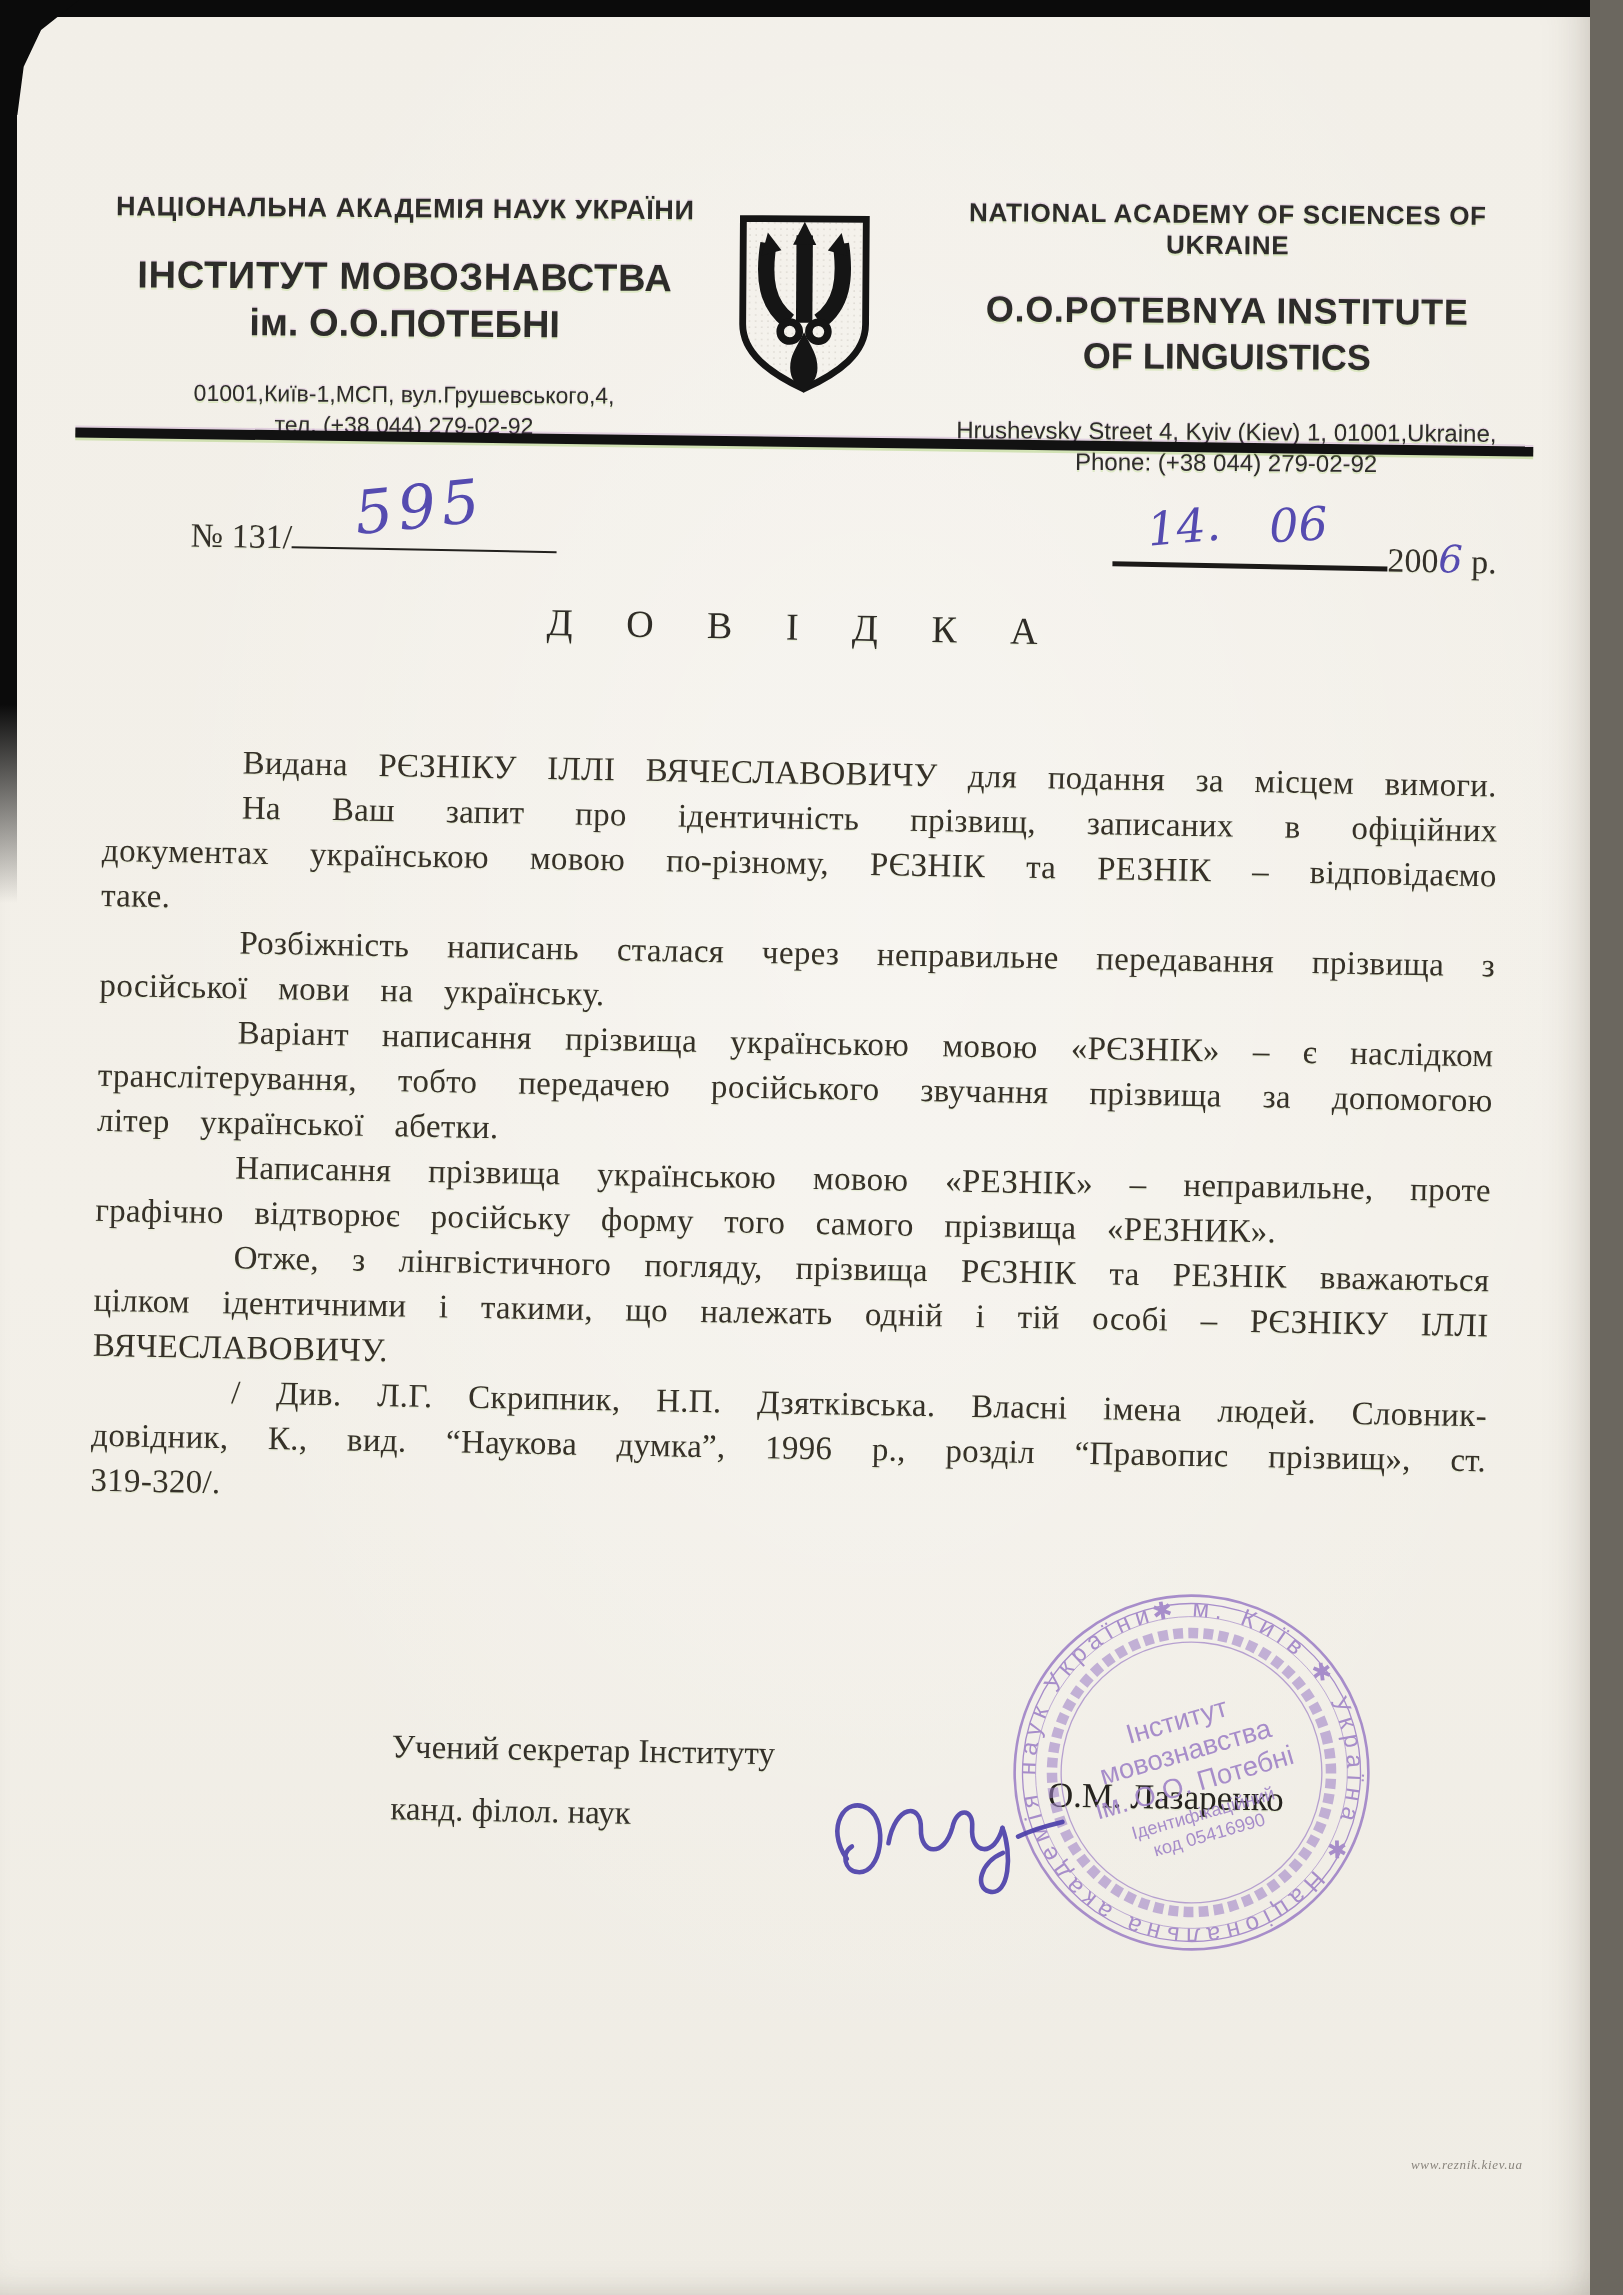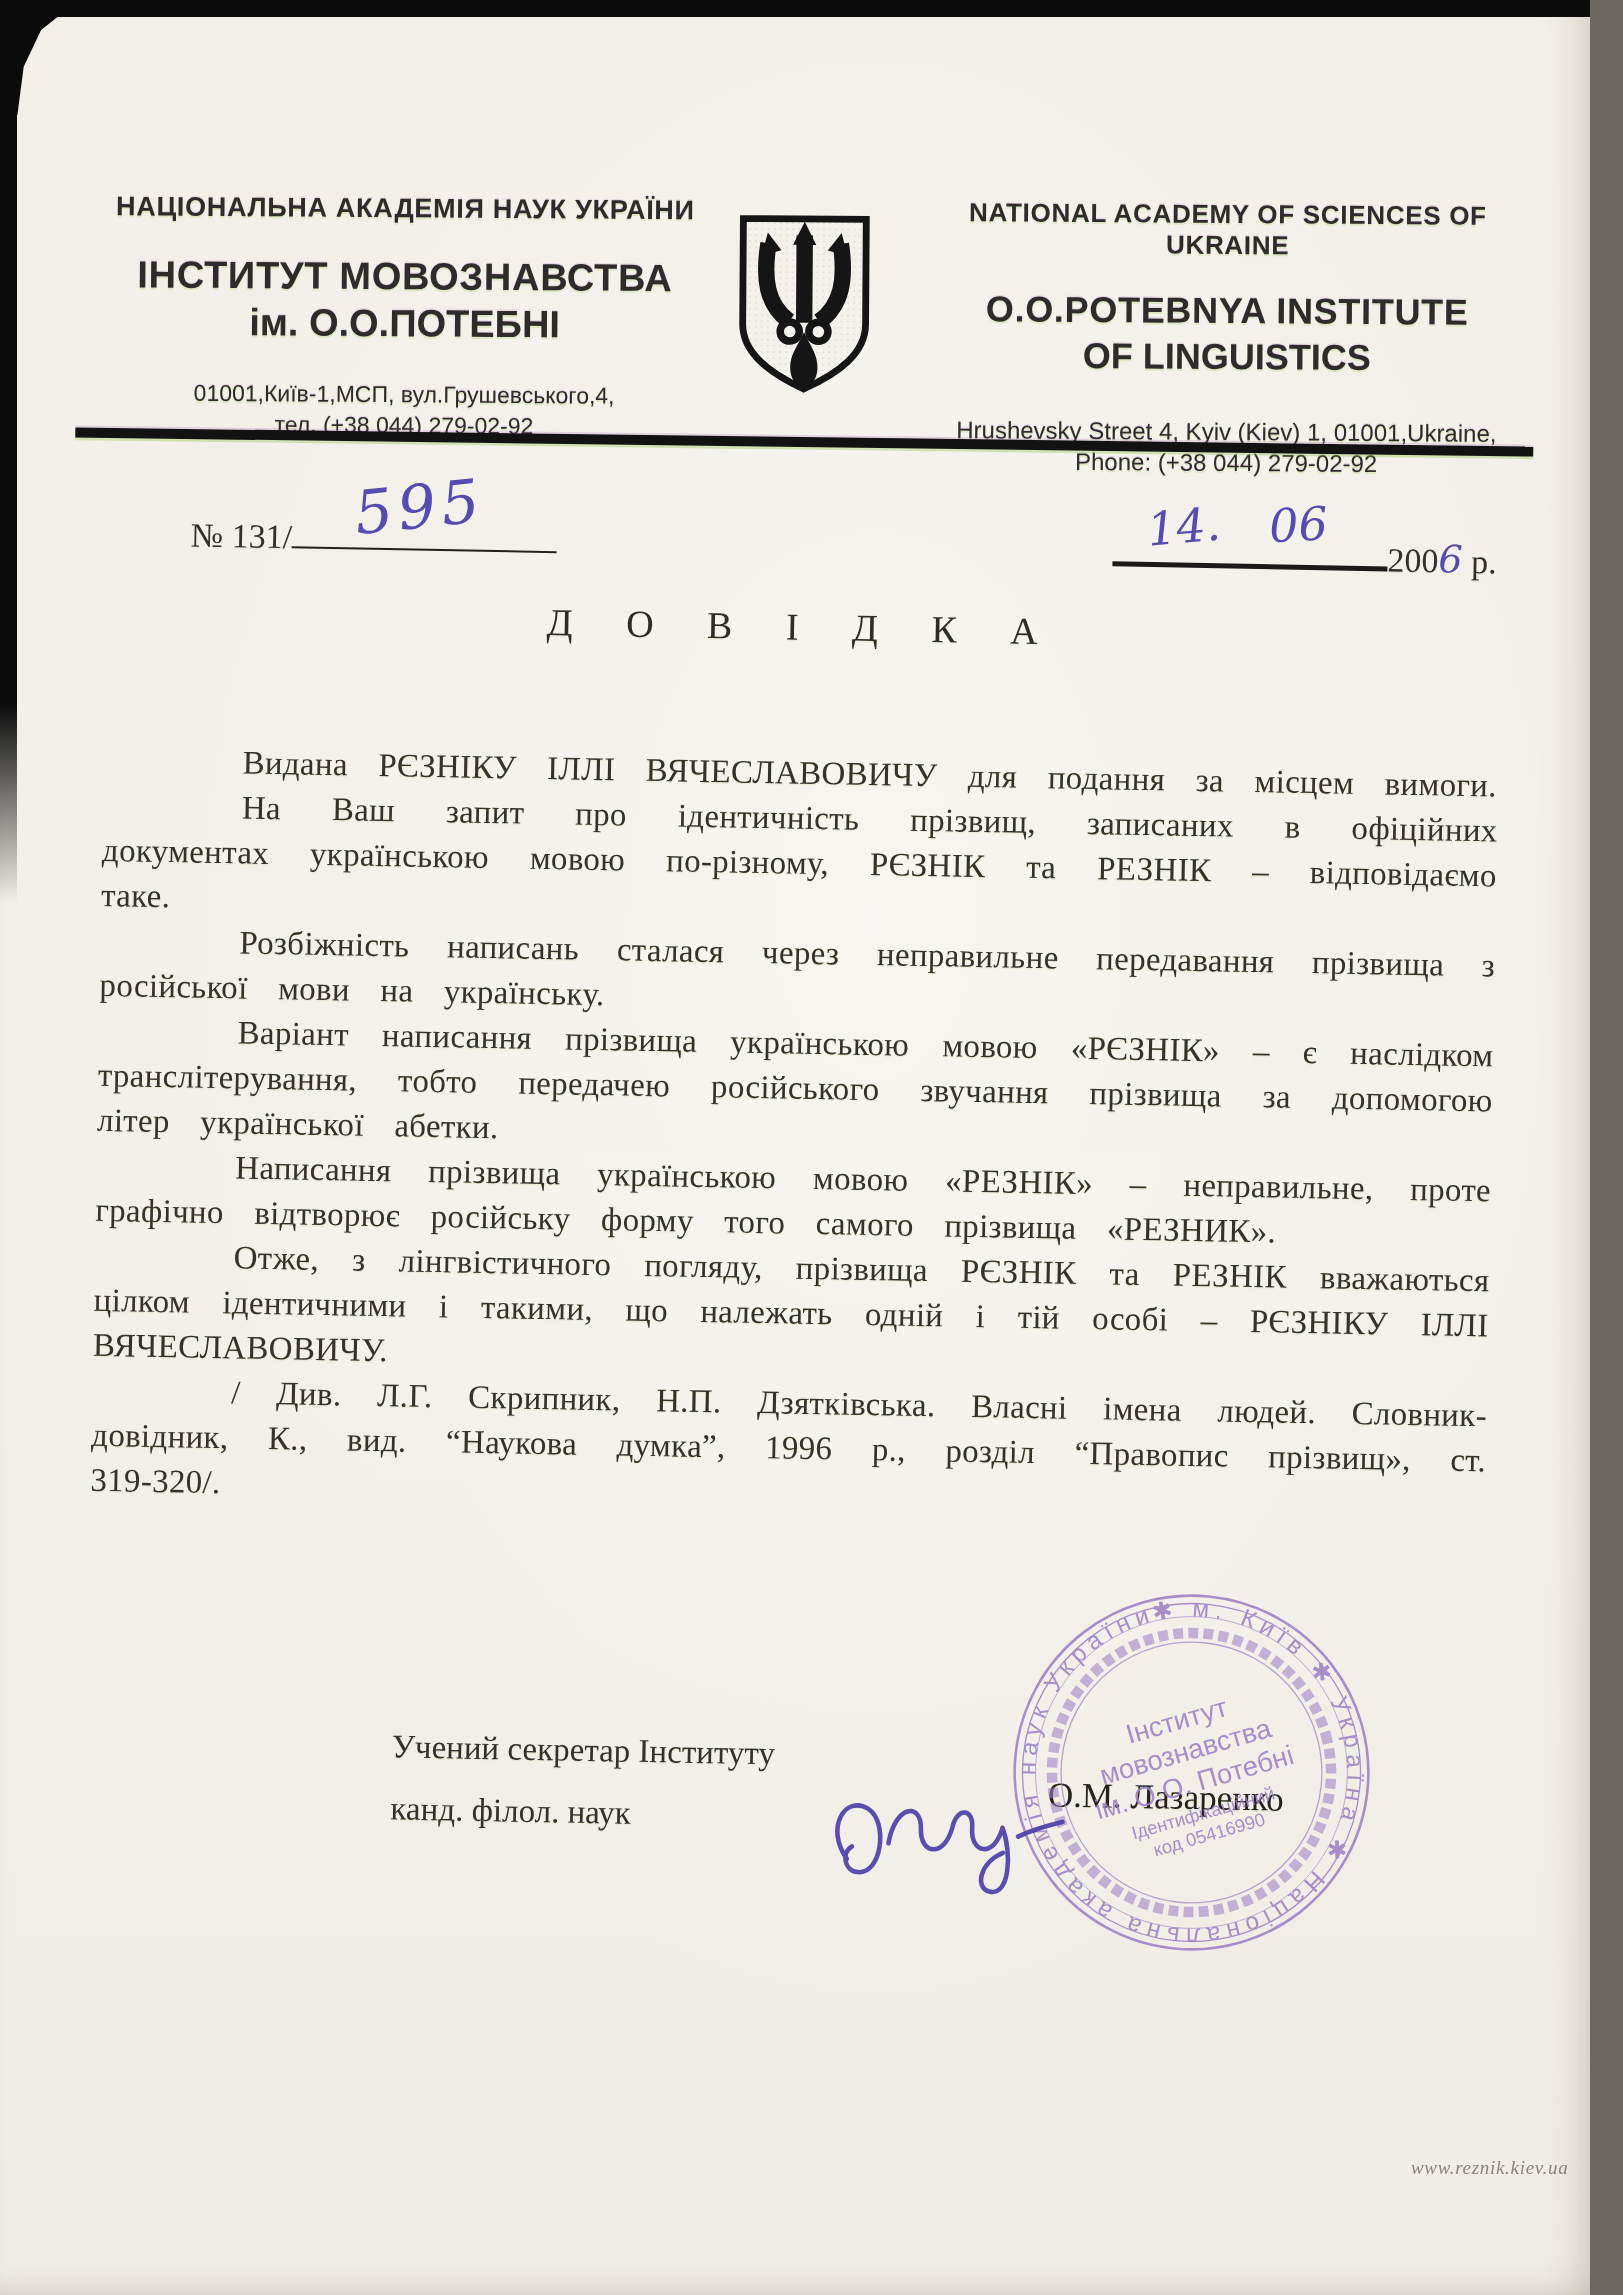--- a/index.html
+++ b/index.html
@@ -50,21 +50,21 @@
     font-size:38px;letter-spacing:22px;color:#2f2c27;}
   .body-text{position:absolute;left:108px;top:738px;width:1395px;
     font-size:33px;line-height:45px;text-align:justify;word-spacing:22px;letter-spacing:0.3px;color:#363129;}
   .body-text p{margin:0;text-indent:139px;}
   .footnote{margin-top:47px;}
   .sig-left{position:absolute;left:414px;top:1710px;font-size:33px;line-height:62px;color:#34302a;}
   .sig-name{position:absolute;left:1071px;top:1758px;font-size:35px;color:#26231f;z-index:12;}
   
   .stamp{position:absolute;left:995px;top:1576px;width:393px;height:393px;z-index:8;opacity:.88;}
   .signature-svg{position:absolute;left:804px;top:1759px;width:327px;height:190px;z-index:11;}
-  .watermark{position:absolute;left:1411px;top:2157px;font-size:19px;font-style:italic;
+  .watermark{position:absolute;left:1411px;top:2157px;font-size:13px;font-style:italic;
     color:rgba(96,90,82,.72);letter-spacing:0.7px;text-shadow:none;}
 </style>
 </head>
 <body>
 
 <div class="sheet">
 
   <div class="edge-top"></div>
   <div class="corner-tl"></div>
   <div class="edge-left"></div>

